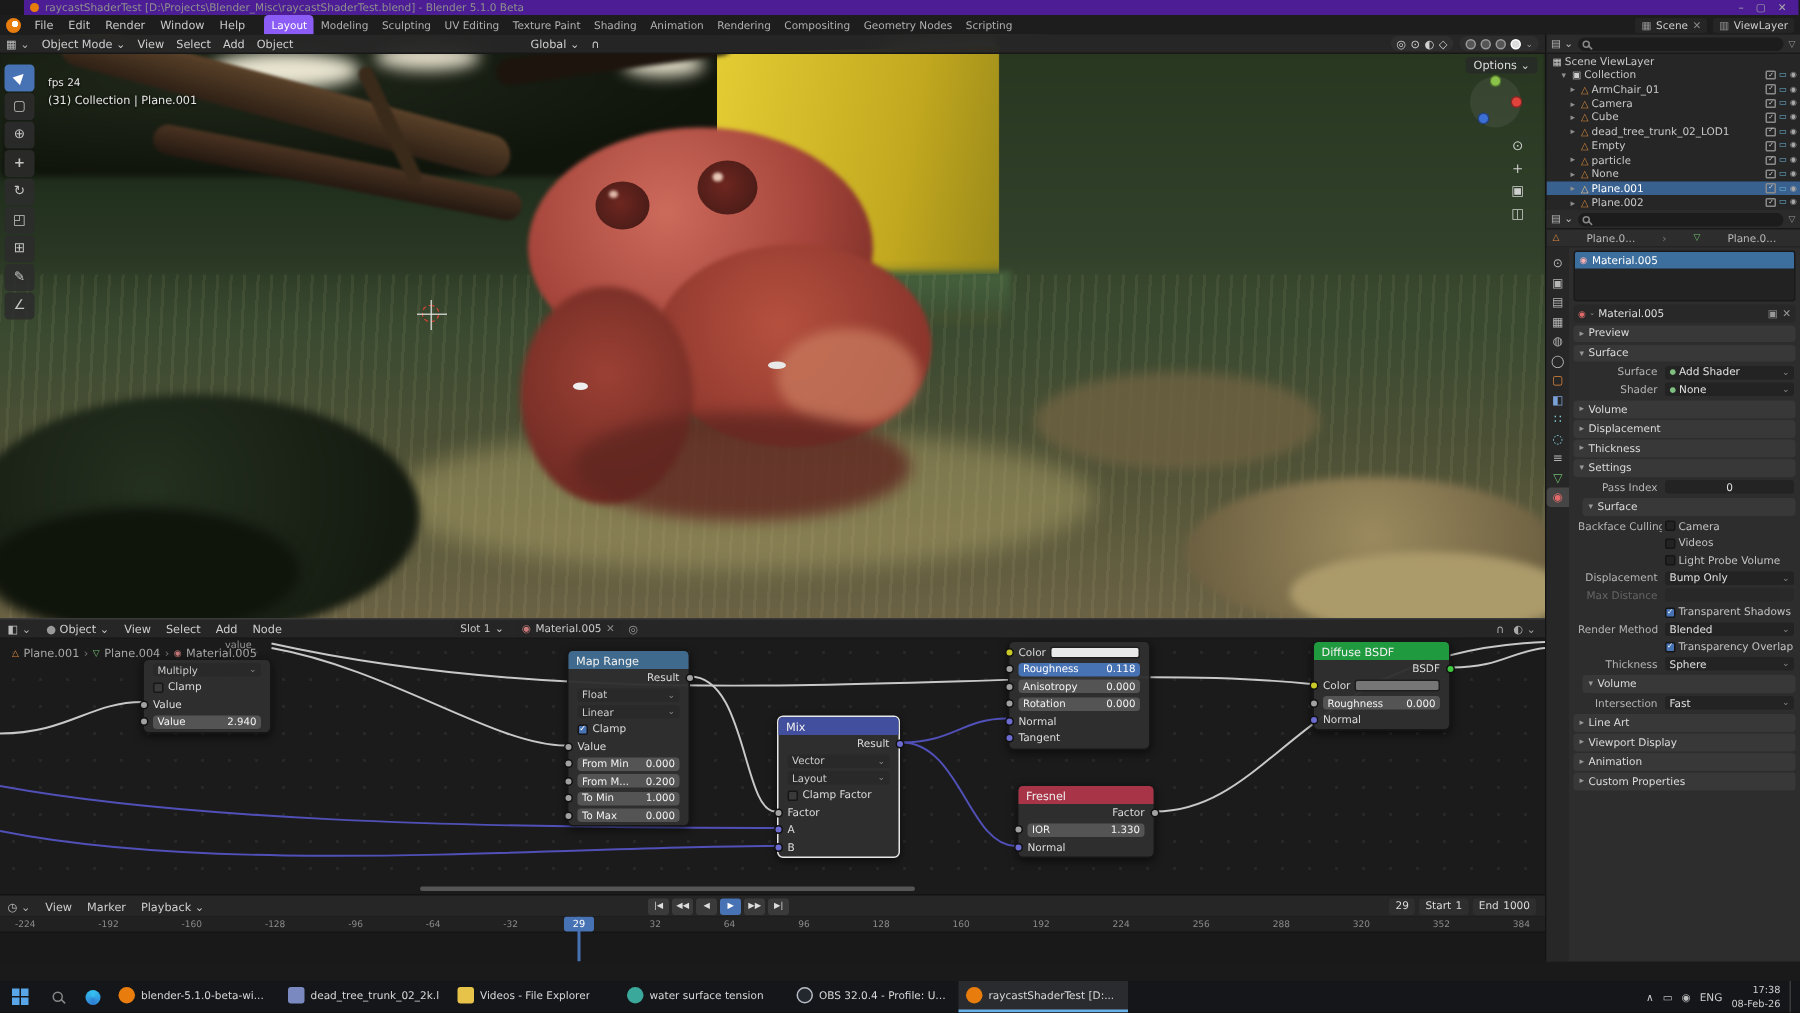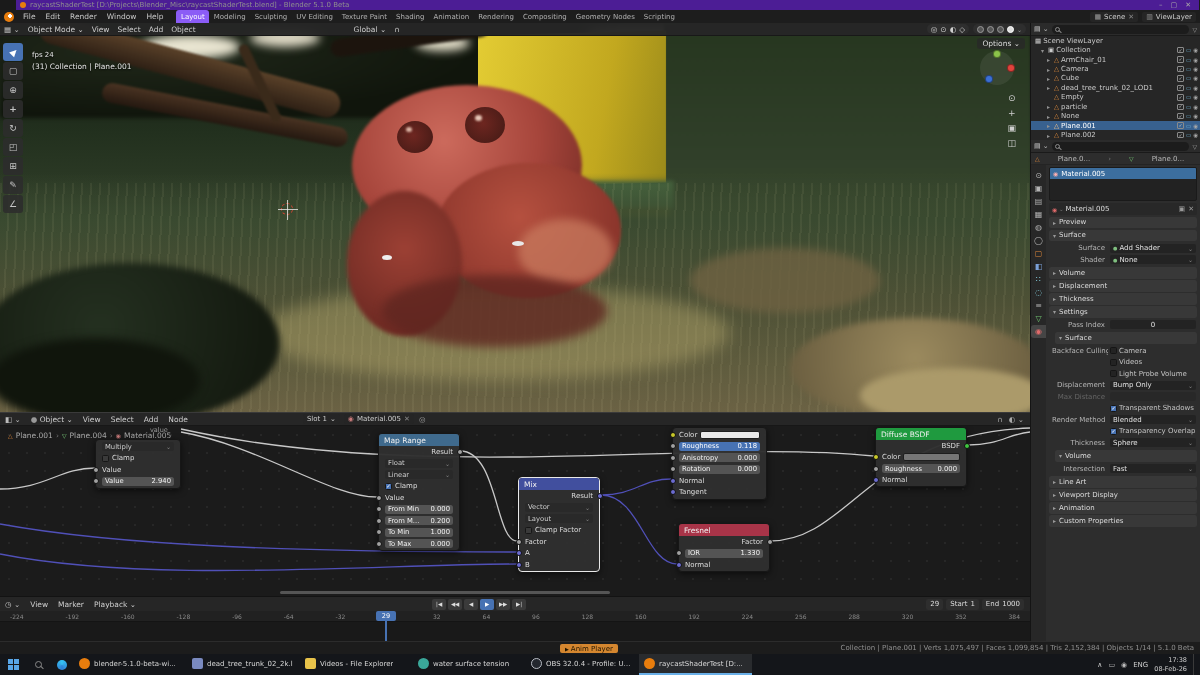--- a/index.html
+++ b/index.html
@@ -586,27 +586,20 @@
         <span>256</span>
       <span>288</span>
         <span>320</span>
       <span>352</span>
         <span>384</span>
     </div>
     <div id="playhead-line"></div>
     <div id="playhead-flag">29</div>
   </div>
 
-  <div id="statusbar" class="abs">
-    <span id="anim-pill">
-        <span style="font-size:5px">▶</span>
-        <span>Anim Player</span>
-      </span>
-    <span style="margin-left:auto;padding-right:6px">Collection | Plane.001 | Verts 1,075,497 | Faces 1,099,854 | Tris 2,152,384 | Objects 1/14 | 5.1.0 Beta</span>
-  </div>
 
   <div id="outliner" class="abs">
     <div class="panelhdr">
       <span style="color:#bbb;font-size:7px">▤ ⌄</span>
       <span class="searchbox">
           <span class="mag"></span>
         </span>
       <span style="color:#999;font-size:6px">▽</span>
     </div>
     <div class="orow" style="padding-left:4px">

